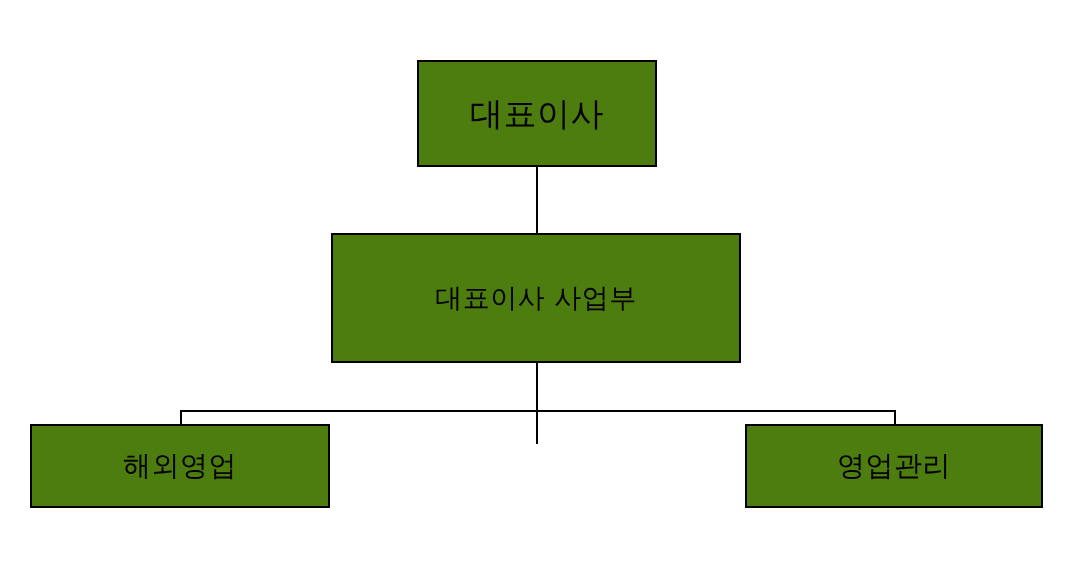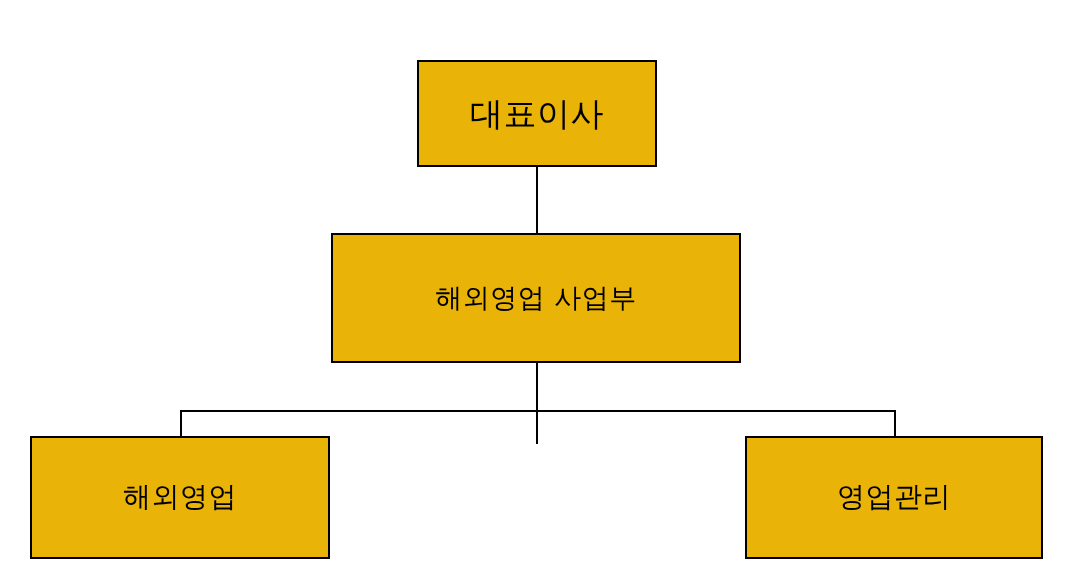--- a/index.html
+++ b/index.html
@@ -15,21 +15,21 @@
   #chart-canvas {
     position: relative;
     width: 1073px;
     height: 588px;
     background: #ffffff;
     overflow: hidden;
   }
   .node-box {
     position: absolute;
     box-sizing: border-box;
-    background: #eab308;
+    background: #4d7c0f;
     border: 2px solid #000000;
     display: flex;
     flex-direction: column;
     align-items: center;
     justify-content: center;
     text-align: center;
     line-height: 1.15;
     color: #000000;
   }
   .node-label {
@@ -54,22 +54,22 @@
     width: 410px;
     height: 130px;
     justify-content: space-evenly;
   }
   #node-division .node-label {
     font-size: 27px;
     letter-spacing: 0.5px;
   }
   
   .leaf-box {
-    top: 436px;
-    height: 123px;
+    top: 424px;
+    height: 84px;
   }
   .leaf-box .node-label {
     font-size: 28px;
     letter-spacing: 0.5px;
   }
   #node-overseas-sales { left: 30px;  width: 300px; }
   #node-domestic-sales { left: 390px; width: 295px; }
   #node-sales-admin    { left: 745px; width: 298px; text-align: center; }
 
   
@@ -108,21 +108,21 @@
 
 <div id="chart-canvas">
 
   <div class="node-box" id="node-ceo">
     <span class="node-label">대표이사</span>
   </div>
 
   <div class="connector connector-v" id="connector-ceo-division"></div>
 
   <div class="node-box" id="node-division">
-    <span class="node-label">해외영업 사업부</span>
+    <span class="node-label">대표이사 사업부</span>
   </div>
 
   <div class="connector connector-v" id="connector-division-bus"></div>
 
   <div class="connector connector-h" id="connector-bus"></div>
 
   <div class="connector connector-v" id="connector-bus-overseas"></div>
   <div class="connector connector-v" id="connector-bus-domestic"></div>
   <div class="connector connector-v" id="connector-bus-admin"></div>
 

